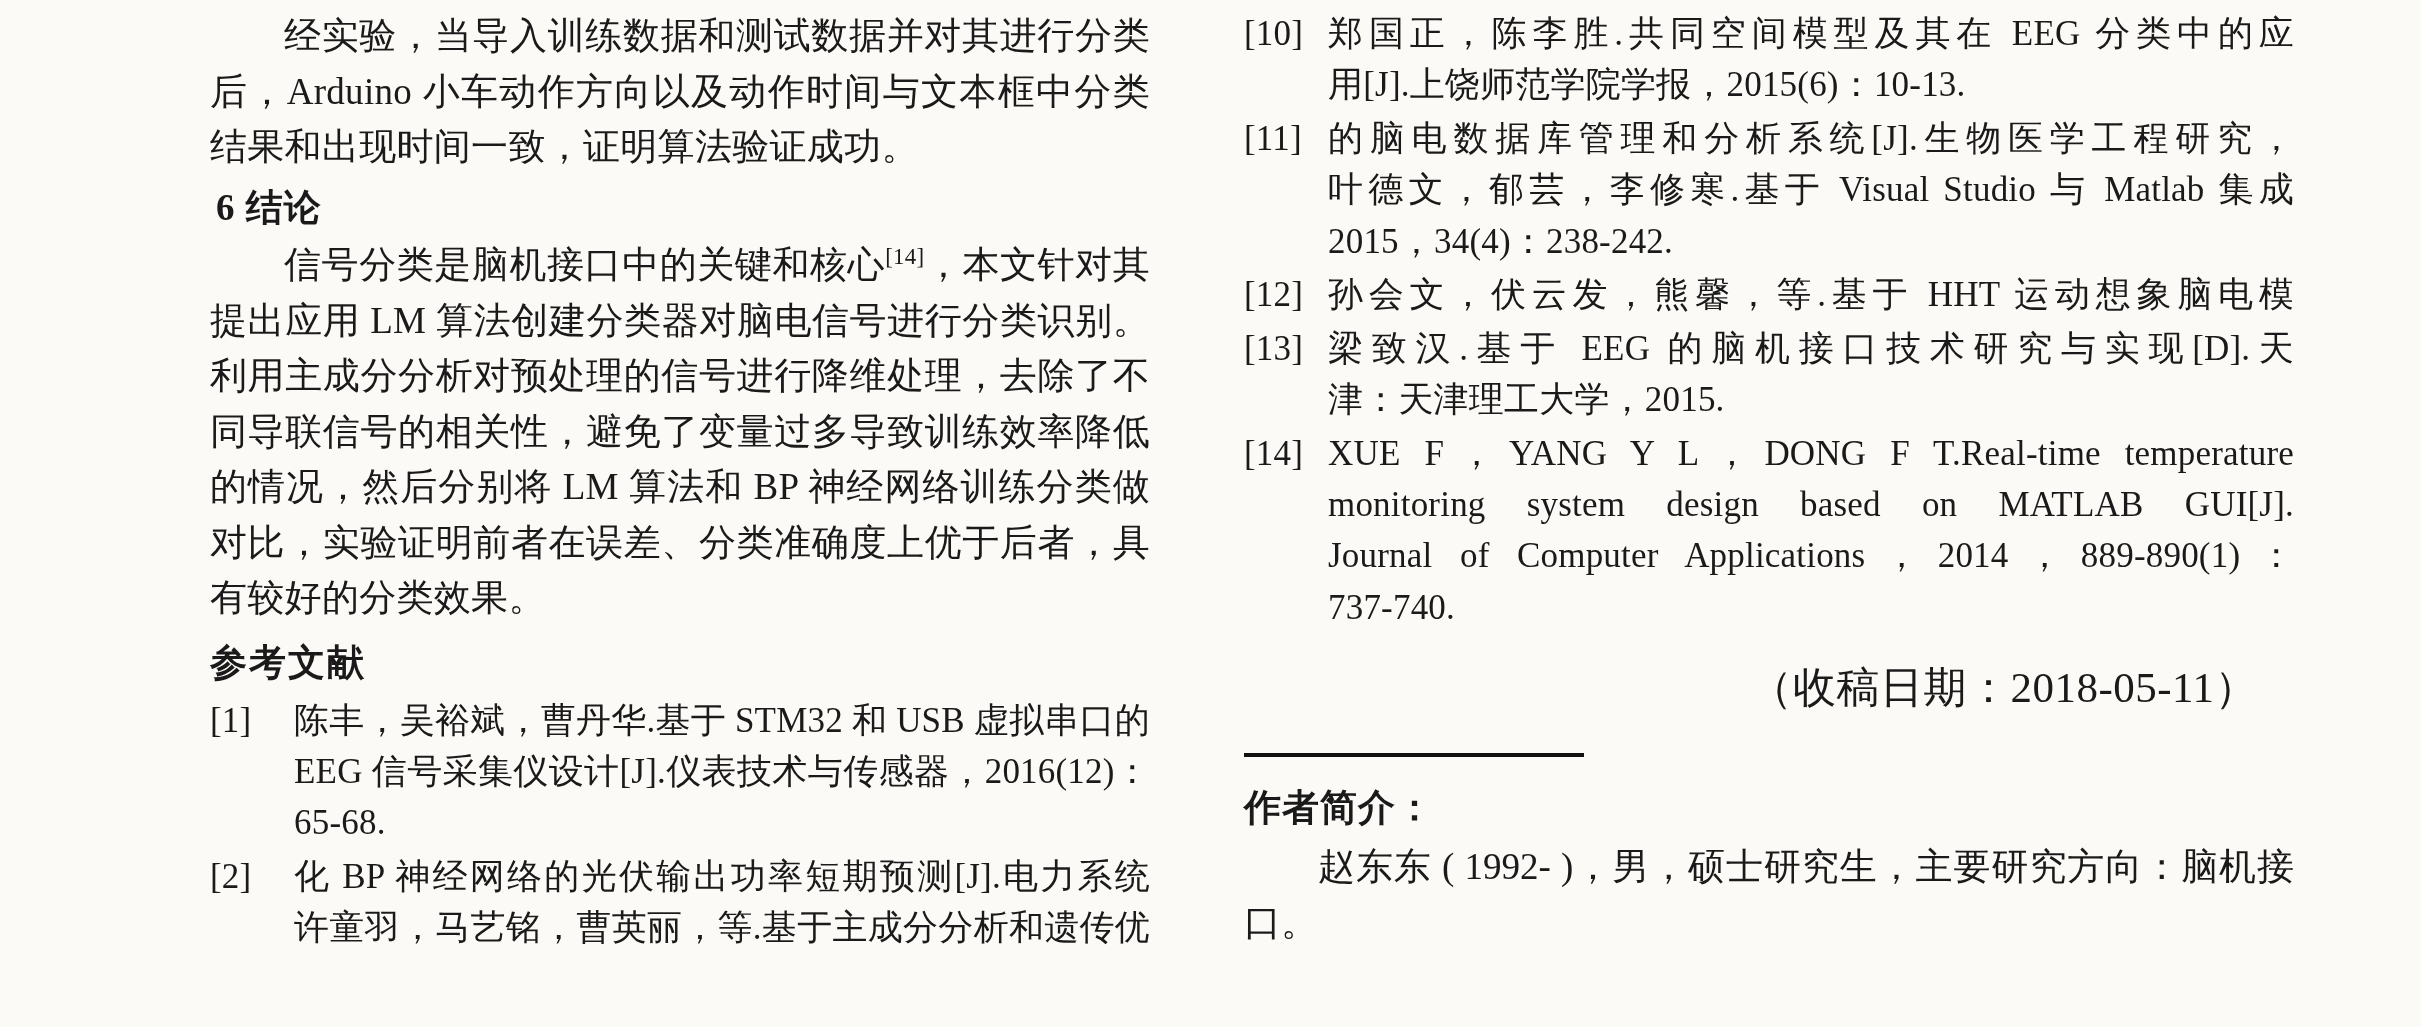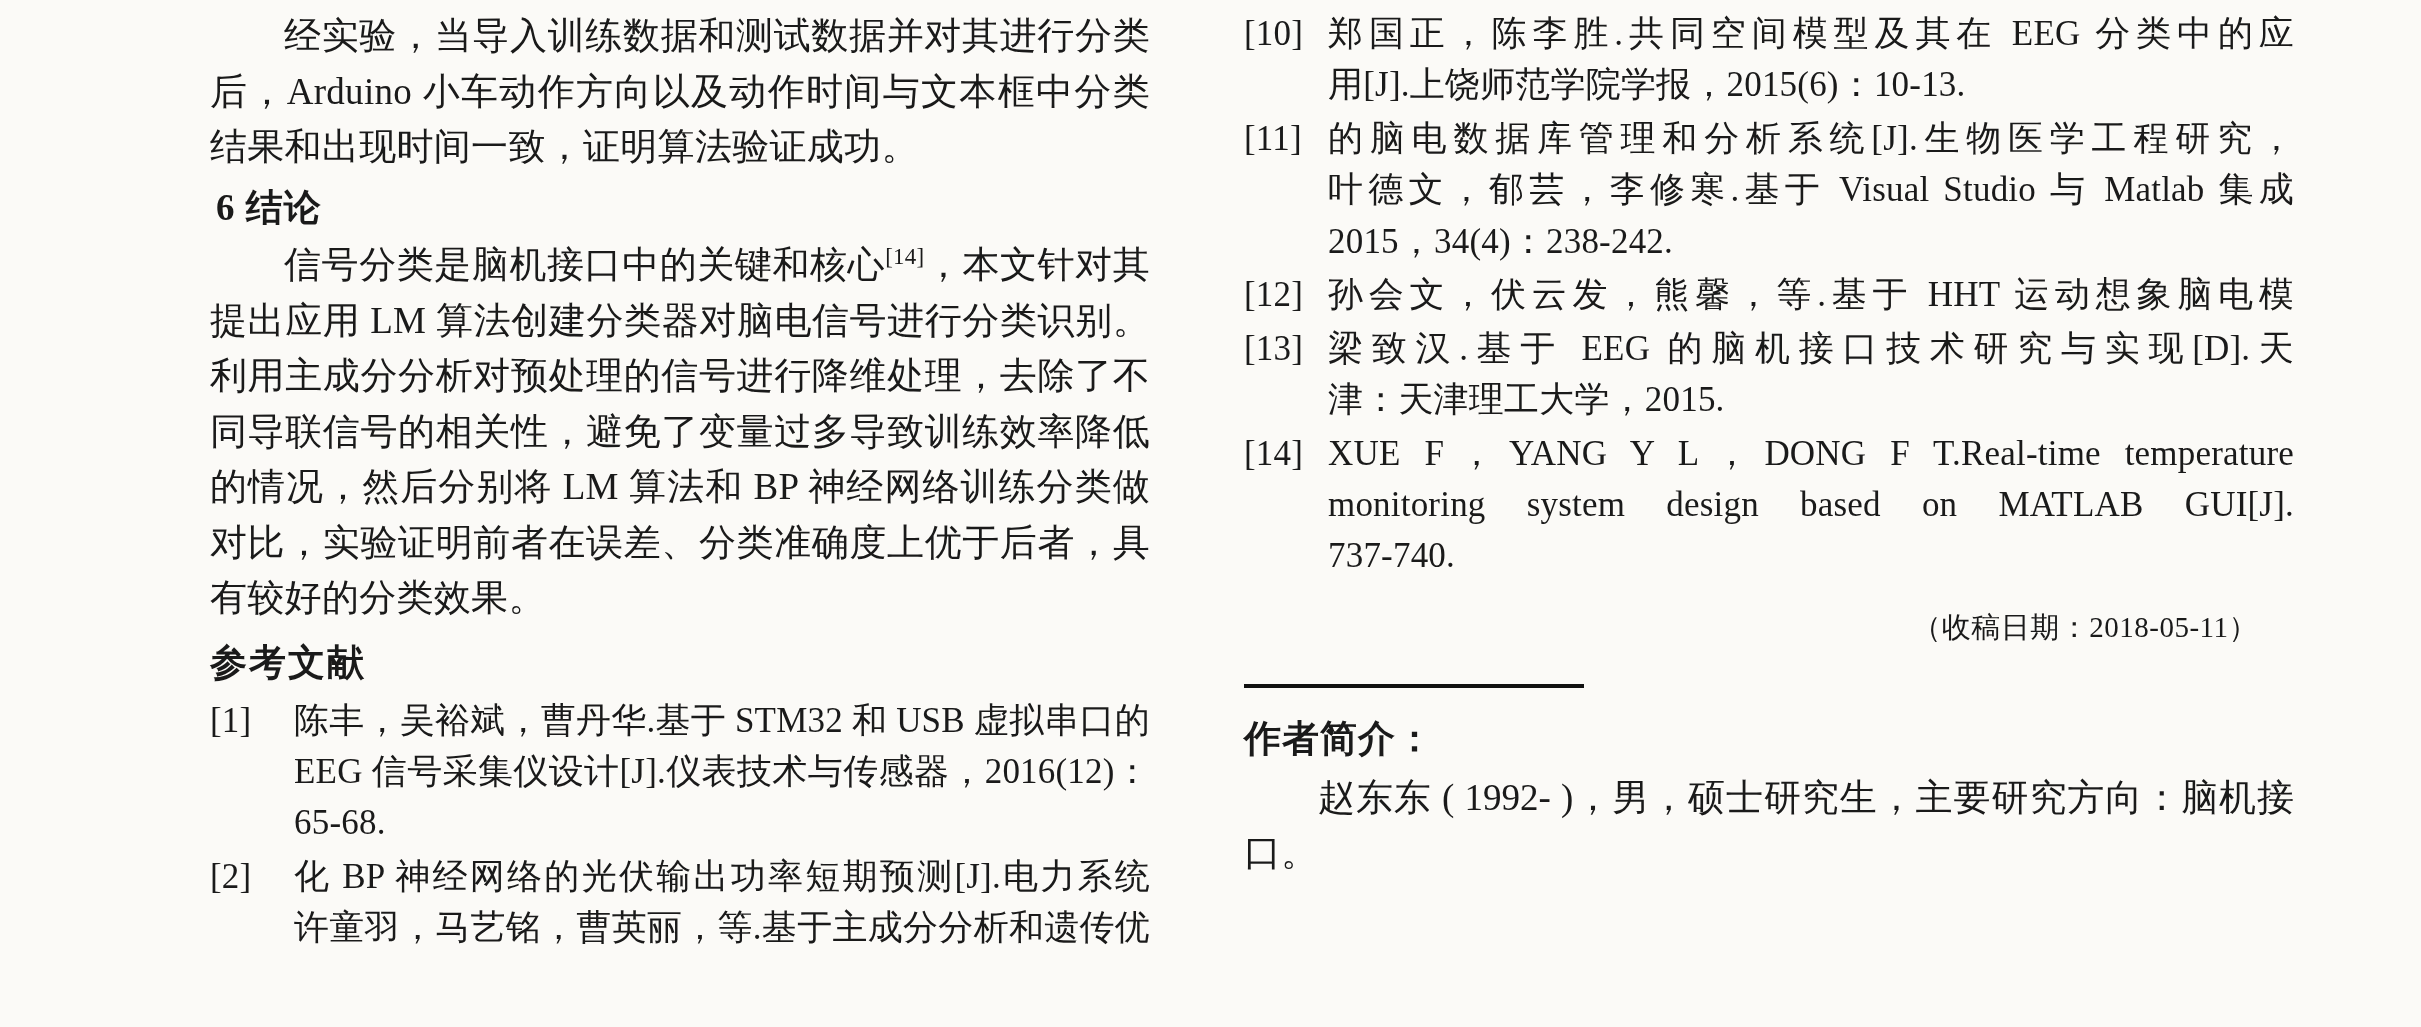--- a/index.html
+++ b/index.html
@@ -80,21 +80,21 @@
     text-align-last: justify;
   }
 
   .sup {
     font-size: 0.62em;
     vertical-align: super;
     line-height: 0;
   }
 
   .recv-date {
-    font-size: 29px;
+    font-size: 43px;
     text-align: right;
     margin-top: 26px;
     padding-right: 36px;
     letter-spacing: 0.5px;
   }
 
   .rule {
     width: 340px;
     height: 4px;
     background: #111;
@@ -183,20 +183,21 @@
         <span class="ln justify">梁致汉.基于 EEG 的脑机接口技术研究与实现[D].天</span>
         <span class="ln">津：天津理工大学，2015.</span>
       </span>
     </div>
 
     <div class="ref-item">
       <span class="ref-num">[14]</span>
       <span class="ref-body">
         <span class="ln justify">XUE F，YANG Y L，DONG F T.Real-time temperature</span>
         <span class="ln justify">monitoring system design based on MATLAB GUI[J].</span>
+        <span class="ln justify">Journal of Computer Applications，2014，889-890(1)：</span>
         <span class="ln">737-740.</span>
       </span>
     </div>
 
     <div class="recv-date">（收稿日期：2018-05-11）</div>
 
     <div class="rule"></div>
 
     <div class="author-head">作者简介：</div>
 

